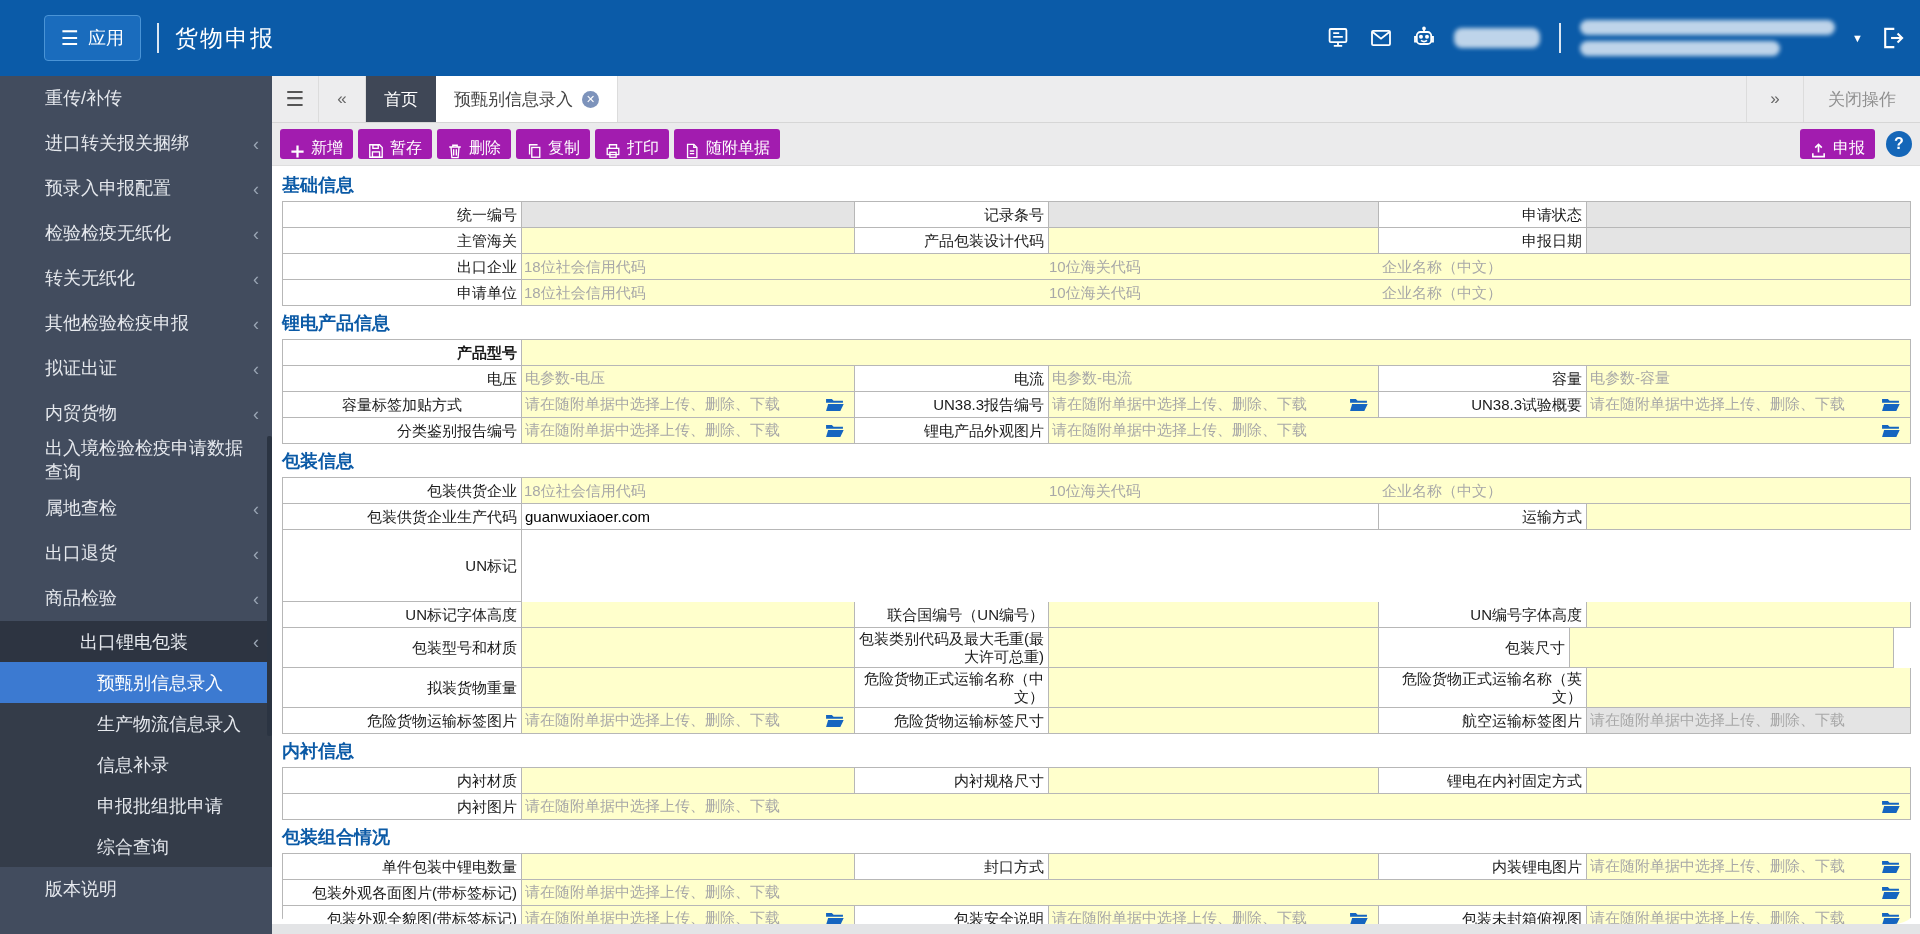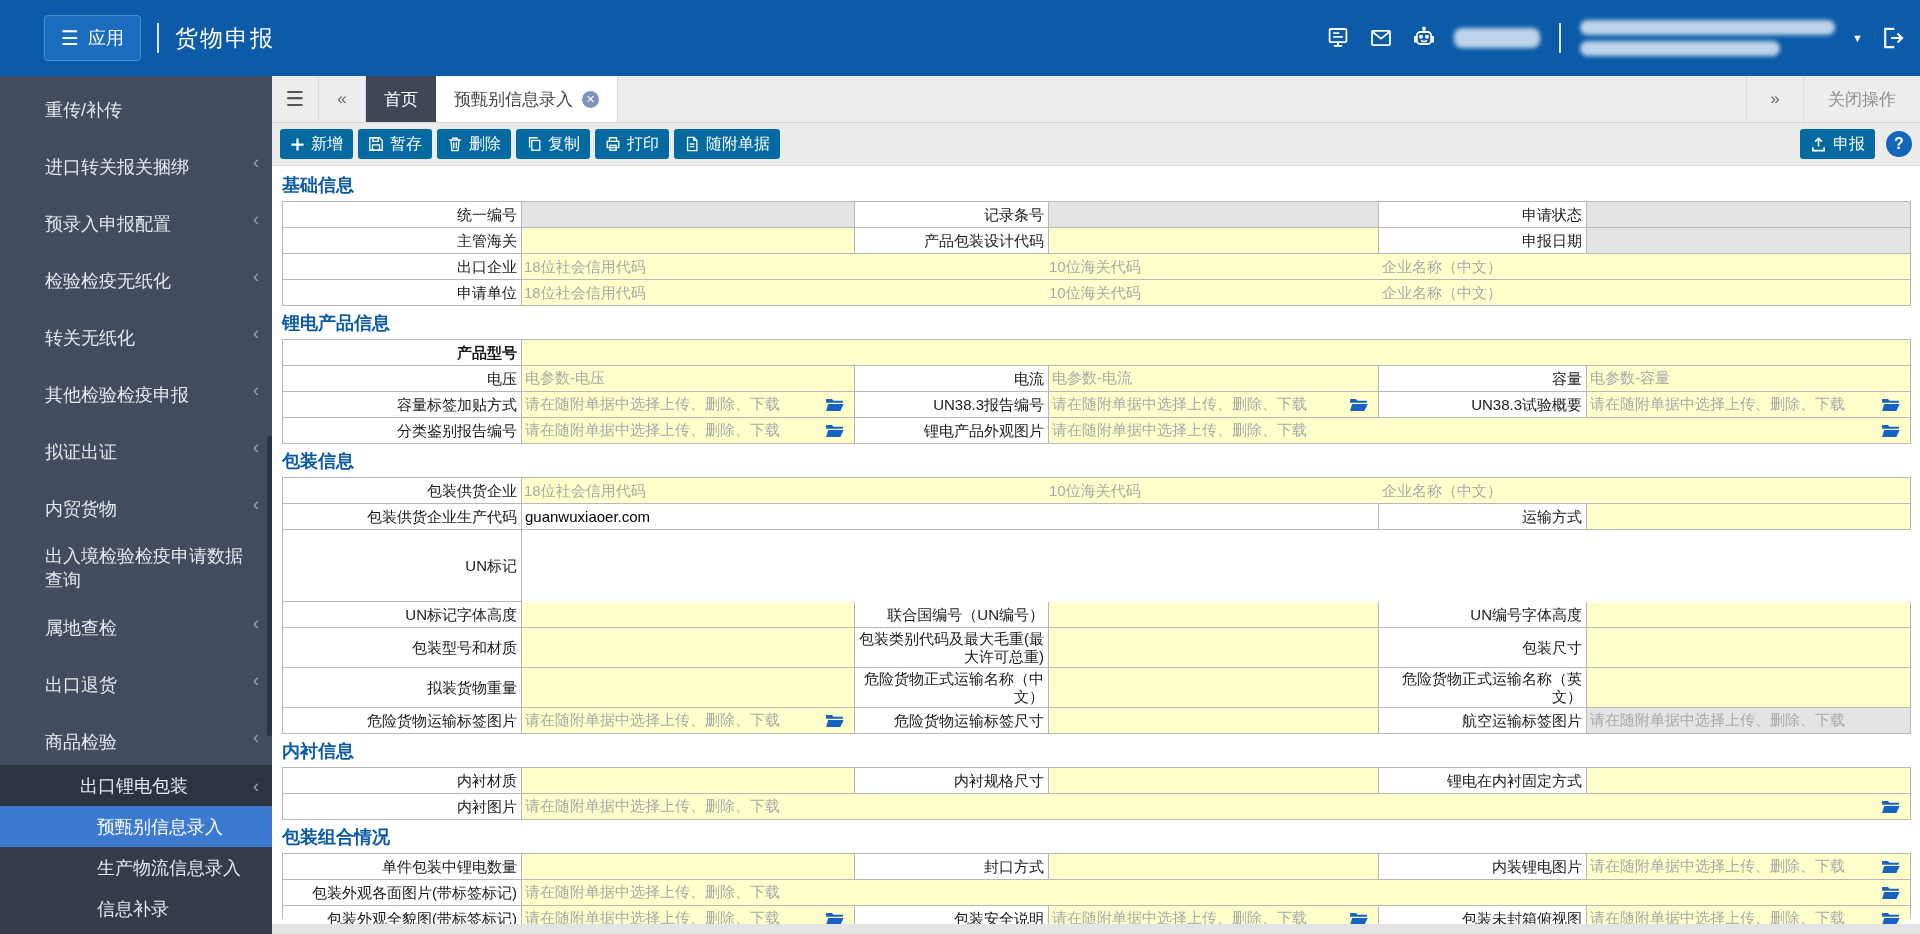--- a/index.html
+++ b/index.html
@@ -21,21 +21,21 @@
   .redact.user{width:86px;height:20px;}
   .redact-co{display:flex;flex-direction:column;gap:6px;}
   .redact.co1{width:255px;height:15px;}
   .redact.co2{width:200px;height:15px;}
   .caret{font-size:11px;cursor:pointer;}
 
   
   .main{flex:1;display:flex;min-height:0;}
   aside{width:272px;flex:none;background:#424c5e;position:relative;color:#e6e9ee;overflow:hidden;}
   .sitem{display:flex;align-items:center;font-size:18px;cursor:pointer;position:relative;line-height:24px;}
-  .sitem.l1{min-height:43px;padding:12px 26px 2px 45px;}
+  .sitem.l1{min-height:43px;padding:0 26px 2px 45px;}
   .sitem.l2{min-height:41px;padding-left:80px;}
   .sitem.l3{min-height:41px;padding-left:97px;}
   .sitem.grp{background:#343c49;}
   .sitem.grphead{background:#2d3441;}
   .sitem.active{background:#3c7ad1;color:#fff;}
   .sitem .chev{position:absolute;right:13px;top:50%;transform:translateY(-50%);color:#9aa5b4;font-size:18px;}
   .sscroll{position:absolute;right:0;top:360px;width:5px;height:300px;background:#2b3442;border-radius:2px;}
 
   .content{flex:1;display:flex;flex-direction:column;min-width:0;background:#fff;}
 
@@ -47,21 +47,21 @@
   .tab{display:flex;align-items:center;padding:0 18px;font-size:17px;cursor:pointer;}
   .tab.dark{background:#3f4756;color:#fff;}
   .tab.doc{background:#fff;color:#444;border-right:1px solid #dcdcdc;gap:9px;}
   .tclose{width:17px;height:17px;border-radius:50%;background:#7d93bb;color:#fff;font-size:11px;display:flex;align-items:center;justify-content:center;cursor:pointer;}
   .tab-right{margin-left:auto;display:flex;align-items:stretch;}
   .tbox.right{border-left:1px solid #dcdcdc;border-right:1px solid #dcdcdc;width:56px;}
   .closeops{display:flex;align-items:center;padding:0 24px;color:#8f8f8f;font-size:17px;cursor:pointer;}
 
   
   .toolbar{height:42px;flex:none;background:#ebebec;display:flex;align-items:center;padding:0 8px 0 8px;border-bottom:1px solid #dedede;}
-  .tbtn{height:30px;margin-right:5px;background:#0369a1;color:#fff;border:none;border-radius:3px;font-size:16px;display:flex;align-items:center;gap:6px;padding:0 10px;cursor:pointer;font-family:inherit;}
+  .tbtn{height:30px;margin-right:5px;background:#a21caf;color:#fff;border:none;border-radius:3px;font-size:16px;display:flex;align-items:flex-end;gap:6px;padding:0 10px;cursor:pointer;font-family:inherit;}
   .tbtn svg{display:block;}
   .tb-right{margin-left:auto;display:flex;align-items:center;gap:6px;}
   .helpbtn{width:26px;height:26px;border-radius:50%;background:#1466b8;color:#fff;font-size:16px;font-weight:bold;display:flex;align-items:center;justify-content:center;cursor:pointer;}
 
   
   .formarea{height:756px;flex:none;background:#fff;padding:2px 10px 0 10px;overflow:hidden;border-radius:26px;}
   .sec-title{color:#0b5aa6;font-size:18px;font-weight:bold;margin:5px 0 4px 0;}
   .tbl{border-top:1px solid #b7b7b7;border-left:1px solid #b7b7b7;width:1628px;}
   .trow{display:flex;align-items:stretch;}
   .cell{border-right:1px solid #b7b7b7;border-bottom:1px solid #b7b7b7;box-sizing:border-box;display:flex;align-items:center;font-size:15px;flex:none;}
@@ -375,21 +375,21 @@
                 <span class="ph">电参数-电流</span>
               </div>
               <div class="cell lbl" style="width: 208px;">
                 <span>容量</span>
               </div>
               <div class="cell fld yellow" style="width: 324px;">
                 <span class="ph">电参数-容量</span>
               </div>
             </div>
             <div class="trow" style="height: 26px;">
-              <div class="cell lbl" style="width: 239px;">
+              <div class="cell lbl" style="width: 239px; justify-content: center;">
                 <span>容量标签加贴方式</span>
               </div>
               <div class="cell fld yellow" style="width: 333px;">
                 <span class="ph">请在随附单据中选择上传、删除、下载</span>
                 <span class="folder">
                   <svg width="19" height="15" viewBox="0 0 20 16">
                     <path d="M1 2h6.2l1.8 2H19v2H1z" fill="#1565c0"></path>
                     <path d="M3.2 7.5h16.6L16.2 15H1z" fill="#1565c0"></path>
                   </svg>
                 </span>
@@ -491,21 +491,21 @@
             </div>
             <div class="trow" style="height: 40px;">
               <div class="cell lbl" style="width: 239px;">
                 <span>包装型号和材质</span>
               </div>
               <div class="cell fld yellow" style="width: 333px;"></div>
               <div class="cell lbl" style="width: 194px;">
                 <span>包装类别代码及最大毛重(最大许可总重)</span>
               </div>
               <div class="cell fld yellow" style="width: 330px;"></div>
-              <div class="cell lbl" style="width: 208px;">
+              <div class="cell lbl" style="width: 191px;">
                 <span>包装尺寸</span>
               </div>
               <div class="cell fld yellow" style="width: 324px;"></div>
             </div>
             <div class="trow" style="height: 40px;">
               <div class="cell lbl" style="width: 239px;">
                 <span>拟装货物重量</span>
               </div>
               <div class="cell fld yellow" style="width: 333px;"></div>
               <div class="cell lbl" style="width: 194px;">

